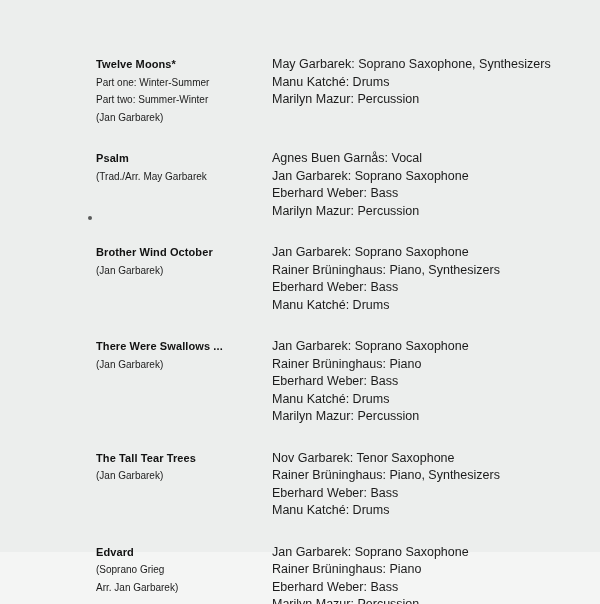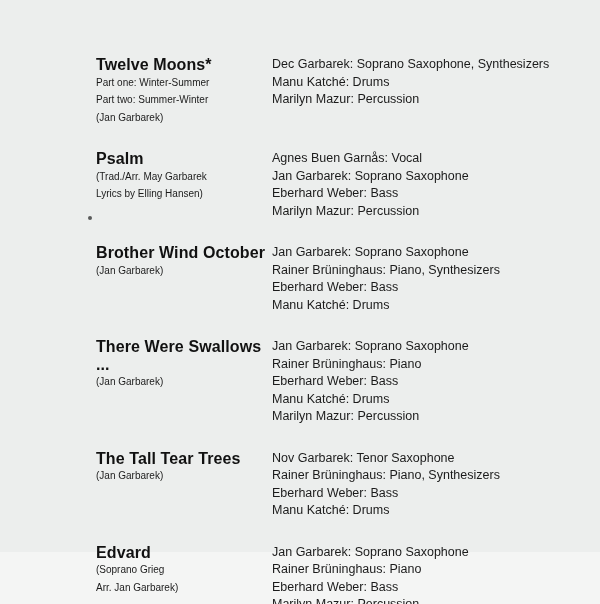--- a/index.html
+++ b/index.html
@@ -52,21 +52,21 @@
     margin-bottom: 0;
   }
   .left-col {
     width: 176px;
     flex: 0 0 176px;
   }
   .right-col {
     flex: 1 1 auto;
   }
   .title {
-    font-size: 16px;
+    font-size: 11px;
     font-weight: bold;
     color: #111111;
     line-height: 17.5px;
     letter-spacing: 0.1px;
   }
   .subline {
     font-size: 10px;
     font-weight: normal;
     color: #1b1b1b;
     line-height: 17.5px;
@@ -99,31 +99,30 @@
   <div class="content">
 
     <div class="track">
       <div class="left-col">
         <div class="title">Twelve Moons*</div>
         <div class="subline">Part one: Winter-Summer</div>
         <div class="subline">Part two: Summer-Winter</div>
         <div class="subline">(Jan Garbarek)</div>
       </div>
       <div class="right-col">
-        <div class="credit">Dec Garbarek: Soprano Saxophone, Synthesizers</div>
+        <div class="credit">May Garbarek: Soprano Saxophone, Synthesizers</div>
         <div class="credit">Manu Katché: Drums</div>
         <div class="credit">Marilyn Mazur: Percussion</div>
       </div>
     </div>
 
     <div class="track">
       <div class="left-col">
         <div class="title">Psalm</div>
         <div class="subline">(Trad./Arr. May Garbarek</div>
-        <div class="subline">Lyrics by Elling Hansen)</div>
       </div>
       <div class="right-col">
         <div class="credit">Agnes Buen Garnås: Vocal</div>
         <div class="credit">Jan Garbarek: Soprano Saxophone</div>
         <div class="credit">Eberhard Weber: Bass</div>
         <div class="credit">Marilyn Mazur: Percussion</div>
       </div>
     </div>
 
     <div class="track">

